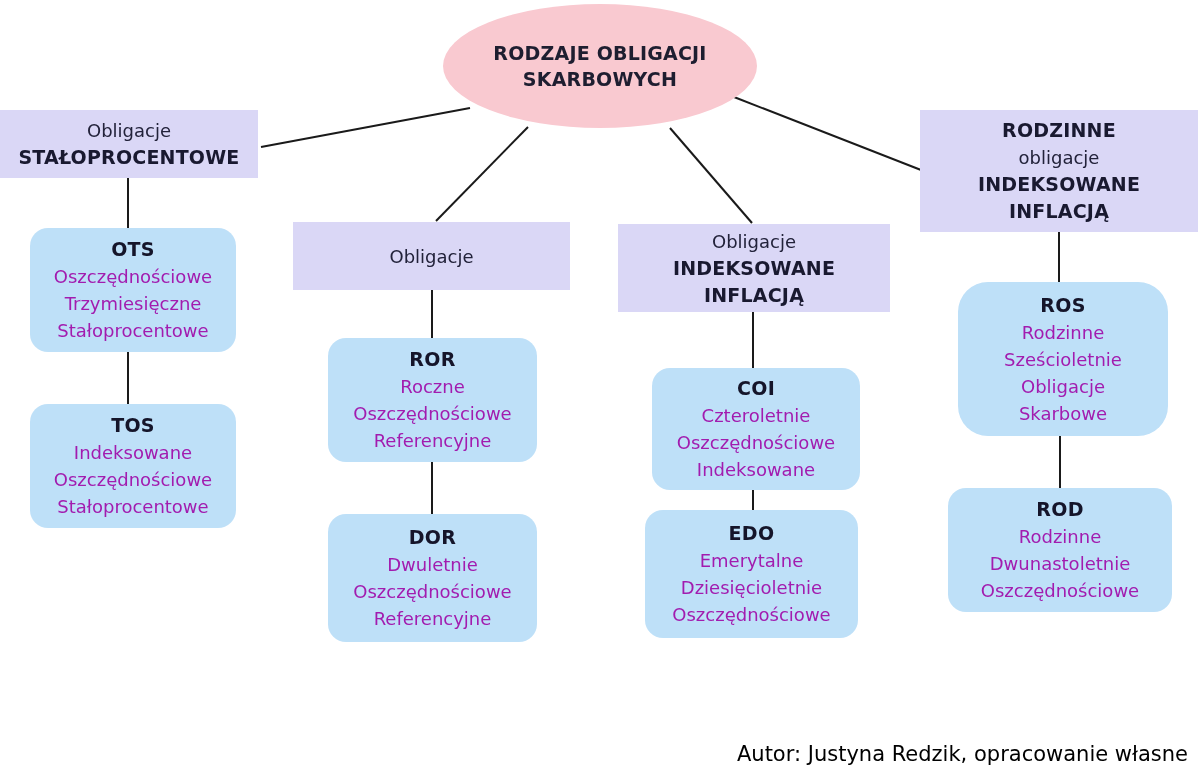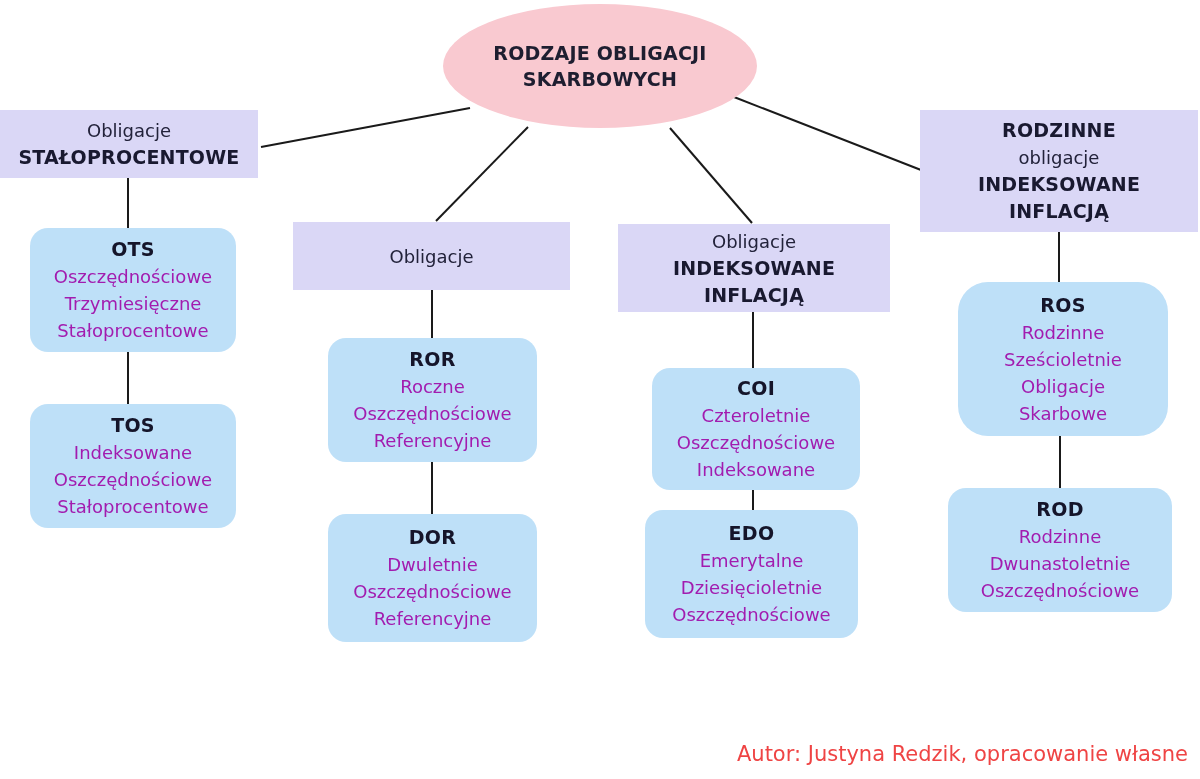--- a/index.html
+++ b/index.html
@@ -43,21 +43,21 @@
   .node-ots{left:30px;top:228px;width:206px;height:124px;}
   .node-tos{left:30px;top:404px;width:206px;height:124px;}
   .node-ror{left:328px;top:338px;width:209px;height:124px;}
   .node-dor{left:328px;top:514px;width:209px;height:128px;}
   .node-coi{left:652px;top:368px;width:208px;height:122px;}
   .node-edo{left:645px;top:510px;width:213px;height:128px;}
   .node-ros{left:958px;top:282px;width:210px;height:154px;border-radius:30px;}
   .node-rod{left:948px;top:488px;width:224px;height:124px;}
   .credit{
     position:absolute;right:12px;top:742px;z-index:2;
-    font-size:21px;color:#ef4444;
+    font-size:21px;color:#000000;
   }
 </style>
 </head>
 <body>
 
 <div class="canvas">
 
   <svg class="connectors" width="1200" height="779" viewBox="0 0 1200 779">
     <line x1="470" y1="108" x2="261" y2="147" stroke="#1a1a1a" stroke-width="2"></line>
     <line x1="528" y1="127" x2="436" y2="221" stroke="#1a1a1a" stroke-width="2"></line>

